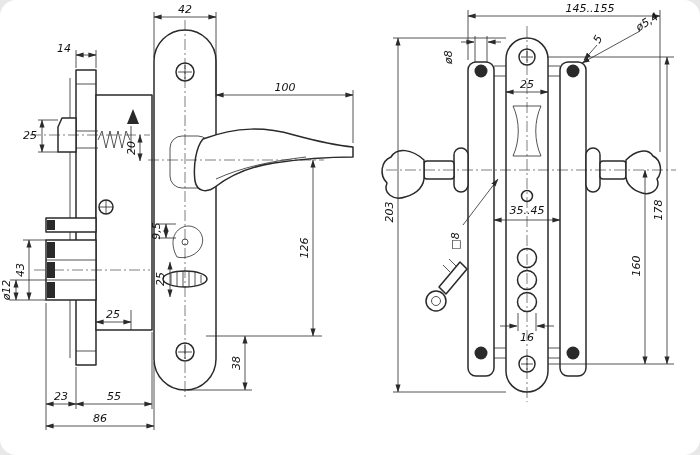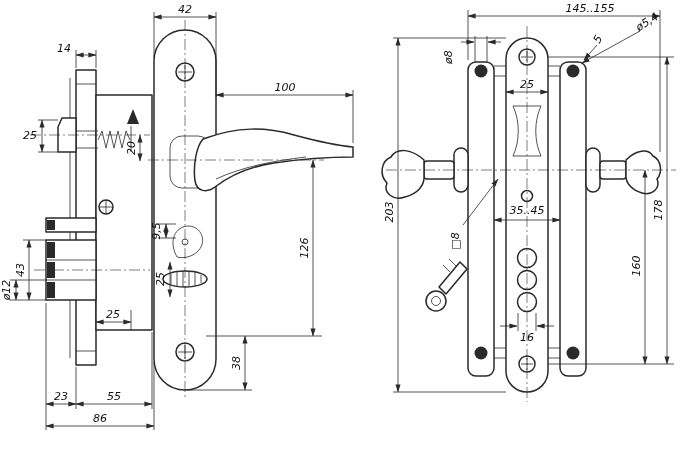--- a/index.html
+++ b/index.html
@@ -1,18 +1,18 @@
 <!DOCTYPE html>
 <html><head>
 <meta charset="utf-8">
 <style>
   html,body { margin:0; padding:0; background:#e8e8e8; }
   .canvas {
     position:relative; width:700px; height:455px; background:#ffffff;
-    font-family:"DejaVu Sans", sans-serif; overflow:hidden;
+    font-family:"DejaVu Sans", sans-serif; overflow:hidden;border-radius:16px;
   }
   svg { position:absolute; inset:0; }
   .o  { fill:#ffffff; stroke:#2a2a2a; stroke-width:1.5; stroke-linejoin:round; }
   .t  { fill:none;    stroke:#2a2a2a; stroke-width:0.8; }
   .d  { fill:none;    stroke:#2a2a2a; stroke-width:0.8; }
   .cl { fill:none;    stroke:#2a2a2a; stroke-width:0.6; stroke-dasharray:11 3 2 3; }
   .blk{ fill:#2a2a2a; stroke:none; }
   text.lbl { font-family:"DejaVu Sans", sans-serif; font-style:italic; font-size:11px;
              fill:#111111; text-anchor:middle; }
   text.lbl-end { text-anchor:end; }

